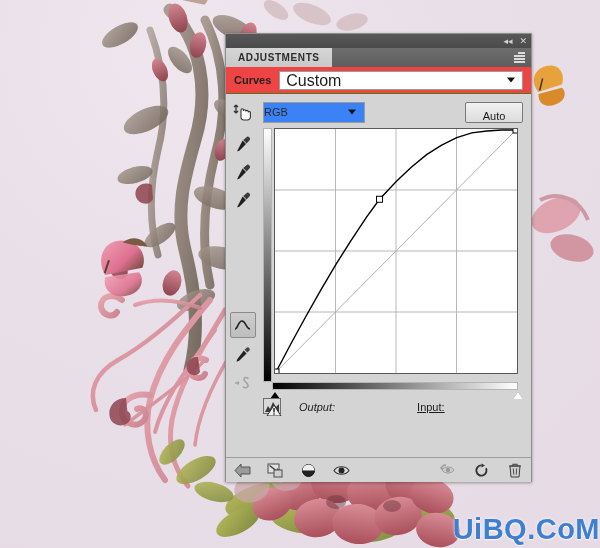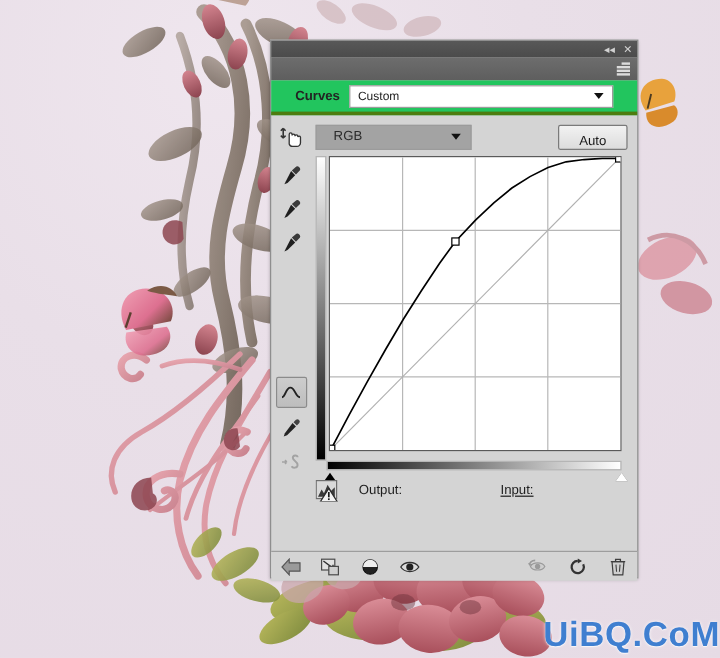--- a/index.html
+++ b/index.html
@@ -35,46 +35,46 @@
     background:linear-gradient(#d6d6d6,#c8c8c8);
     padding:0 12px;display:flex;align-items:center;
     font-size:10px;font-weight:bold;letter-spacing:.6px;color:#2d2d2d;
   }
   #tabfill{flex:1;display:flex;align-items:center;justify-content:flex-end;padding-right:6px;}
   .menu-ico{display:flex;flex-direction:column;gap:1.5px;align-items:flex-end;}
   .menu-ico i{display:block;width:11px;height:1.5px;background:#dcdcdc;}
   .menu-ico i:first-child{width:7px;}
 
   
-  #presetrow{height:26px;background:#22c55e;display:flex;align-items:center;
-    padding:0 20px;gap:8px;border-bottom:3px solid #4d7c0f;}
+  #presetrow{height:26px;background:#ef4444;display:flex;align-items:center;
+    padding:0 8px;gap:8px;border-bottom:1px solid #4d7c0f;}
   #curves-label{font-size:11px;font-weight:bold;color:#232323;}
   #preset-select{
     flex:1;height:17px;background:#fff;border:1px solid #9b9b9b;
-    display:flex;align-items:center;padding:0 6px;font-size:10px;color:#1c1c1c;
+    display:flex;align-items:flex-start;padding:0 6px;font-size:16px;color:#1c1c1c;
     position:relative;
   }
   #preset-select .caret{position:absolute;right:7px;top:50%;transform:translateY(-50%);}
   .caret{width:0;height:0;border-left:4.5px solid transparent;border-right:4.5px solid transparent;
     border-top:5px solid #111;}
 
   
   #panelbody{position:relative;height:calc(447px - 14px - 19px - 26px);}
 
   
   #toolrail{position:absolute;left:0;top:0;width:33px;height:100%;
     display:flex;flex-direction:column;align-items:center;}
   .tool{width:24px;height:24px;display:flex;align-items:center;justify-content:center;}
   .tool.boxed{border:1px solid #8b8b8b;background:linear-gradient(#cdcdcd,#bdbdbd);border-radius:2px;}
   .tool.disabled{opacity:.38;}
 
   
   #channelrow{position:absolute;left:37px;top:6px;right:8px;height:24px;display:flex;align-items:center;}
-  #channel-select{width:100px;height:19px;background:#a3a3a3;border:1px solid #9b9b9b;
-    display:flex;align-items:center;padding:0 14px;font-size:11px;position:relative;}
+  #channel-select{width:100px;height:19px;background:#3b82f6;border:1px solid #9b9b9b;
+    display:flex;align-items:center;padding:0 0;font-size:11px;position:relative;}
   #channel-select .caret{position:absolute;right:8px;top:50%;transform:translateY(-50%);}
   #auto-button{margin-left:auto;width:56px;height:19px;
     background:linear-gradient(#f2f2f2,#dcdcdc);border:1px solid #7a7a7a;border-radius:2px;
     display:flex;align-items:flex-end;justify-content:center;font-size:11px;color:#1a1a1a;}
 
   
   #graphwrap{position:absolute;left:37px;top:34px;width:256px;height:262px;}
   #vgrad{position:absolute;left:0;top:0;width:9px;height:254px;
     background:linear-gradient(to bottom,#ffffff,#000000);border:1px solid #b5b5b5;box-sizing:border-box;}
   #hgrad{position:absolute;left:9px;bottom:0;width:246px;height:8px;
@@ -87,21 +87,21 @@
       border-left:5px solid transparent;border-right:5px solid transparent;border-bottom:7px solid #000;}
   #bp2{position:absolute;left:5px;bottom:-12px;width:9px;height:4px;background:#000;}
   #wp{position:absolute;right:-4px;bottom:-9px;width:0;height:0;
       border-left:5px solid transparent;border-right:5px solid transparent;border-bottom:7px solid #fff;
       filter:drop-shadow(0 0 0.6px #555);}
 
   
   #iorow{position:absolute;left:33px;top:300px;right:0;height:26px;display:flex;align-items:center;gap:8px;padding-left:4px;}
   #hist-warn-icon{width:22px;height:18px;position:relative;flex:none;}
   .io-label{font-size:11px;color:#1d1d1d;}
-  #output-label{margin-left:6px;}
+  #output-label{margin-left:6px;font-style:italic;}
   #input-label{margin-left:66px;text-decoration:underline;}
 
   
   #bottombar{position:absolute;left:0;right:0;bottom:0;height:24px;
     background:#d4d4d4;border-top:1px solid #9d9d9d;
     display:flex;align-items:center;padding:0 8px;gap:16px;}
   #bottombar .spacer{flex:1;}
   .bico{width:17px;height:17px;display:flex;align-items:center;justify-content:center;}
   .bico.disabled{opacity:.45;}
 
@@ -266,20 +266,23 @@
 </div>
 
 <div id="panel">
 
   <div id="titlebar">
     <span class="tb-ico">◂◂</span>
     <span class="tb-ico">✕</span>
   </div>
 
   <div id="tabstrip">
+    <div id="tab-adjustments">
+      <span>ADJUSTMENTS</span>
+    </div>
     <div id="tabfill">
       <span class="menu-ico">
         <i></i>
           <i></i>
           <i></i>
           <i></i>
       </span>
     </div>
   </div>
 

